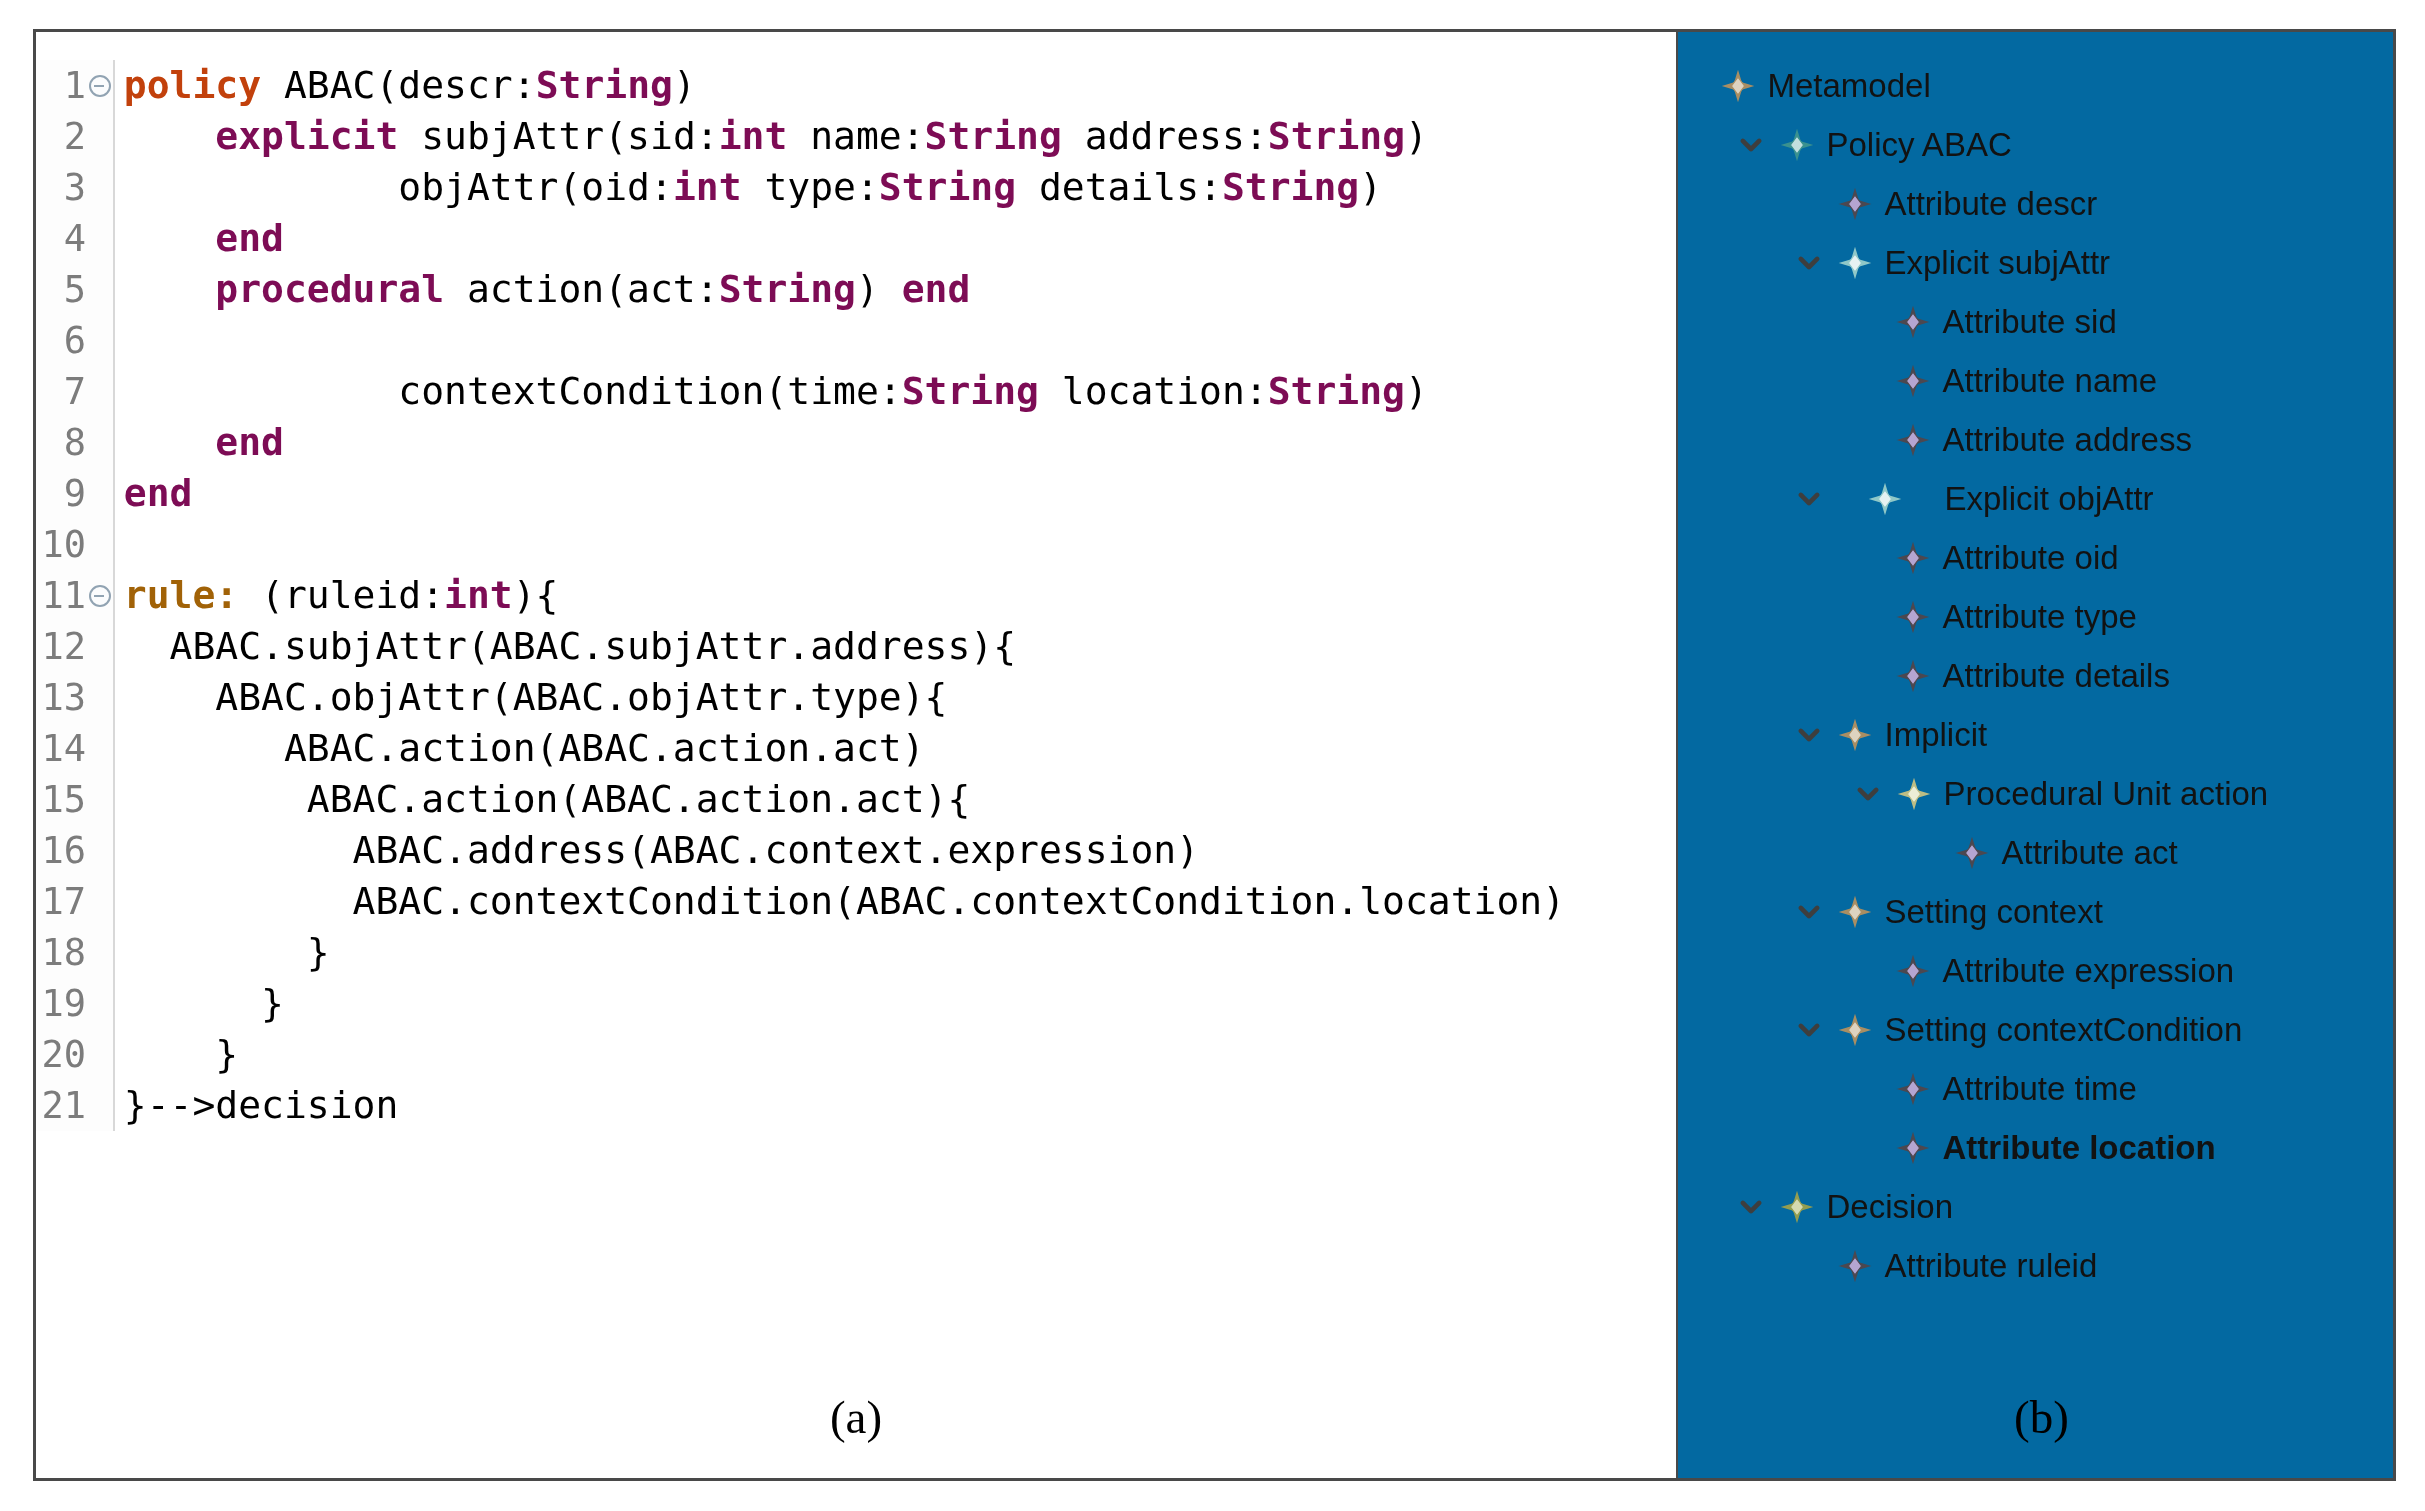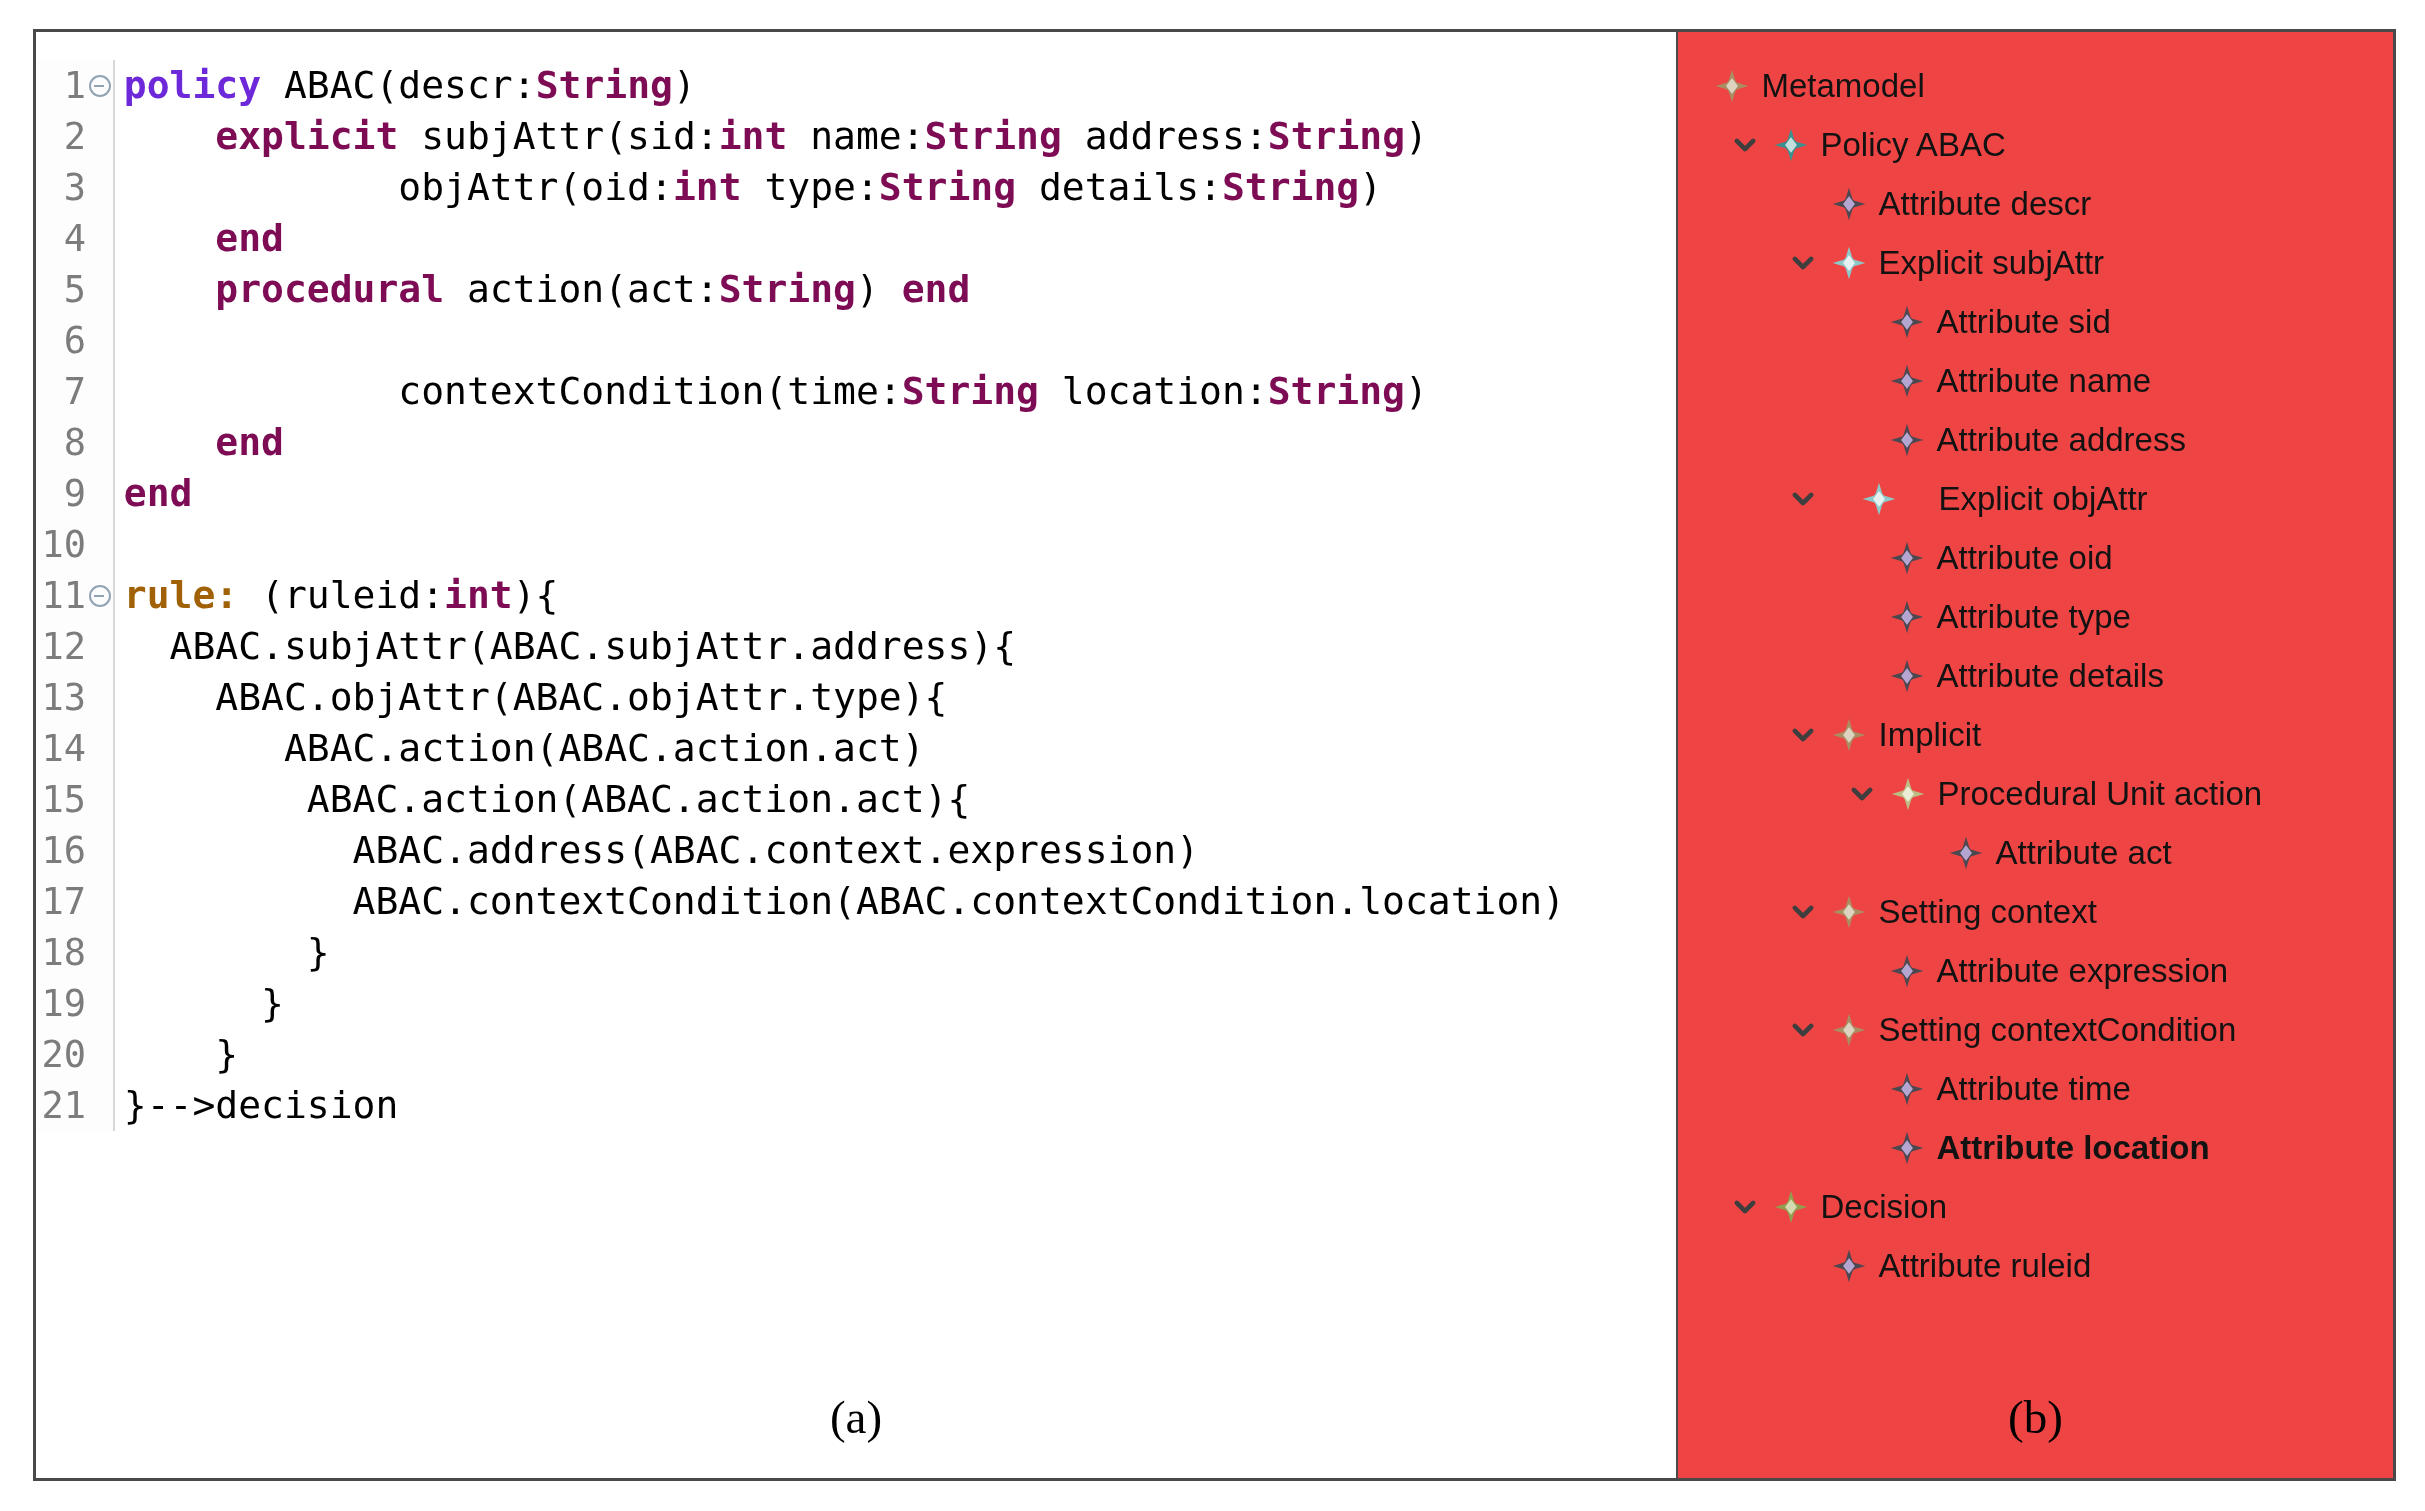--- a/index.html
+++ b/index.html
@@ -68,23 +68,24 @@
     padding-left: 8.8px;
     white-space: pre;
   }
   .kw { font-weight: bold; }
 
   
   .tree-panel {
     position: relative;
     flex: 1 1 auto;
     height: 100%;
-    background: #ef4444;
+    background: #0369a1;
     padding-top: 24px;
     font-family: "Liberation Sans", sans-serif;
+    padding-left: 6px;
   }
   .trow {
     display: flex;
     align-items: center;
     height: 59px;
   }
   .chev-slot {
     display: inline-flex;
     width: 59px;
     flex: 0 0 59px;
@@ -114,21 +115,21 @@
     color: #000000;
   }
 </style>
 </head>
 <body>
 
 <div class="figure-frame">
 
   <div class="code-panel">
     <div>
-        <div class="code-line"><span class="line-number">1</span><span class="fold-slot"><span class="fold-circle"><span class="fold-minus"></span></span></span><span class="code-text"><span class="kw" style="color: #6d28d9;">policy</span><span> ABAC(descr:</span><span class="kw" style="color: rgb(125, 12, 85);">String</span><span>)</span></span></div>
+        <div class="code-line"><span class="line-number">1</span><span class="fold-slot"><span class="fold-circle"><span class="fold-minus"></span></span></span><span class="code-text"><span class="kw" style="color: #c2410c;">policy</span><span> ABAC(descr:</span><span class="kw" style="color: rgb(125, 12, 85);">String</span><span>)</span></span></div>
         <div class="code-line"><span class="line-number">2</span><span class="fold-slot"></span><span class="code-text"><span>    </span><span class="kw" style="color: rgb(125, 12, 85);">explicit</span><span> subjAttr(sid:</span><span class="kw" style="color: rgb(125, 12, 85);">int</span><span> name:</span><span class="kw" style="color: rgb(125, 12, 85);">String</span><span> address:</span><span class="kw" style="color: rgb(125, 12, 85);">String</span><span>)</span></span></div>
         <div class="code-line"><span class="line-number">3</span><span class="fold-slot"></span><span class="code-text"><span>            objAttr(oid:</span><span class="kw" style="color: rgb(125, 12, 85);">int</span><span> type:</span><span class="kw" style="color: rgb(125, 12, 85);">String</span><span> details:</span><span class="kw" style="color: rgb(125, 12, 85);">String</span><span>)</span></span></div>
         <div class="code-line"><span class="line-number">4</span><span class="fold-slot"></span><span class="code-text"><span>    </span><span class="kw" style="color: rgb(125, 12, 85);">end</span></span></div>
         <div class="code-line"><span class="line-number">5</span><span class="fold-slot"></span><span class="code-text"><span>    </span><span class="kw" style="color: rgb(125, 12, 85);">procedural</span><span> action(act:</span><span class="kw" style="color: rgb(125, 12, 85);">String</span><span>) </span><span class="kw" style="color: rgb(125, 12, 85);">end</span></span></div>
         <div class="code-line"><span class="line-number">6</span><span class="fold-slot"></span></div>
         <div class="code-line"><span class="line-number">7</span><span class="fold-slot"></span><span class="code-text"><span>            contextCondition(time:</span><span class="kw" style="color: rgb(125, 12, 85);">String</span><span> location:</span><span class="kw" style="color: rgb(125, 12, 85);">String</span><span>)</span></span></div>
         <div class="code-line"><span class="line-number">8</span><span class="fold-slot"></span><span class="code-text"><span>    </span><span class="kw" style="color: rgb(125, 12, 85);">end</span></span></div>
         <div class="code-line"><span class="line-number">9</span><span class="fold-slot"></span><span class="code-text"><span class="kw" style="color: rgb(125, 12, 85);">end</span></span></div>
         <div class="code-line"><span class="line-number">10</span><span class="fold-slot"></span><span class="code-text"></span></div>
         <div class="code-line"><span class="line-number">11</span><span class="fold-slot"><span class="fold-circle"><span class="fold-minus"></span></span></span><span class="code-text"><span class="kw" style="color: #a16207;">rule:</span><span> (ruleid:</span><span class="kw" style="color: rgb(125, 12, 85);">int</span><span>){</span></span></div>

